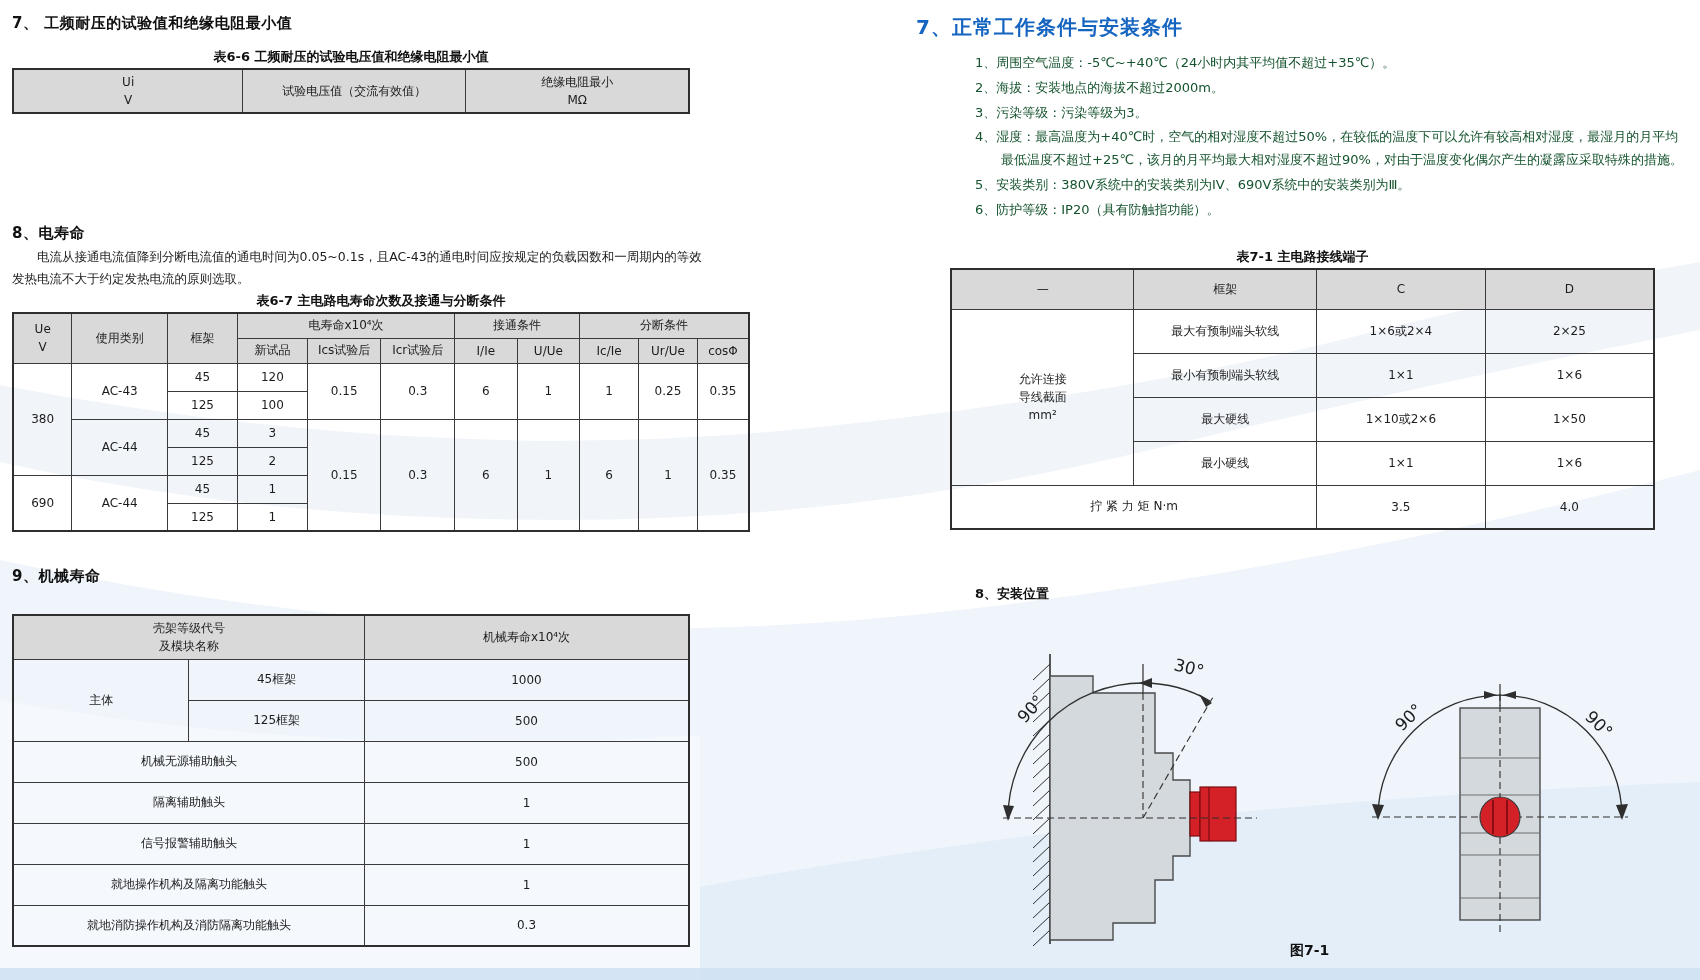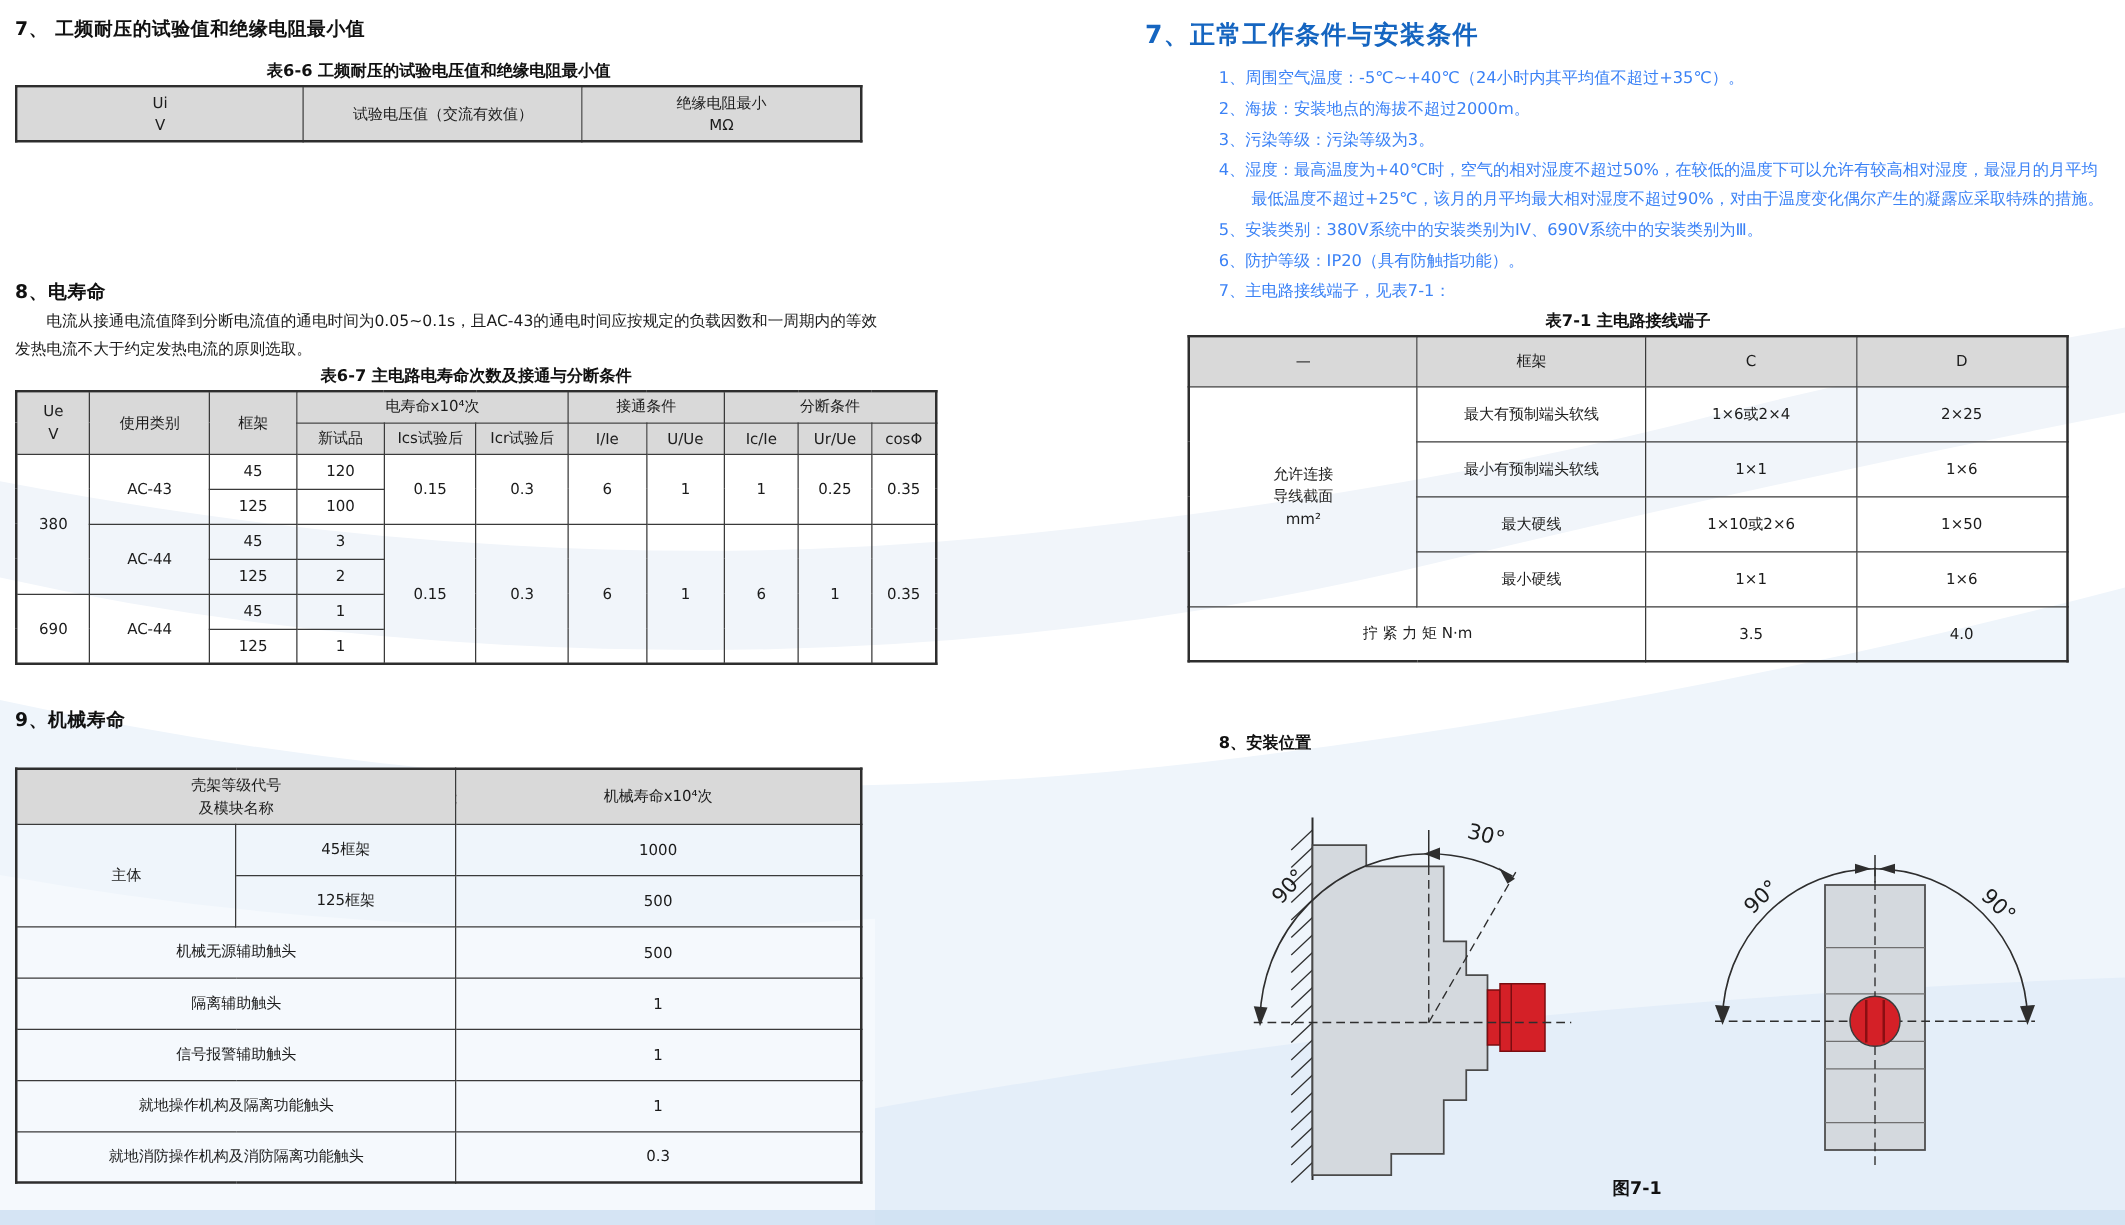--- a/index.html
+++ b/index.html
@@ -20,21 +20,21 @@
     font-size:12px; font-weight:normal; padding:2px 3px; color:#1c1c1c;
     overflow:hidden;
   }
   table.dt th { background:#d9d9d9; }
   table.dt td { background:transparent; }
   .two-line span { display:block; line-height:1.5; }
 
   .para { font-size:12.5px; line-height:1.75; text-indent:2em; color:#1c1c1c; }
 
   .blue-heading { font-size:20px; font-weight:bold; color:#1565c0; letter-spacing:1px; }
-  .cond-item { font-size:13px; line-height:1.75; padding-left:2em; text-indent:-2em; margin-bottom:2px; color:#3b82f6; }
+  .cond-item { font-size:13px; line-height:1.75; padding-left:2em; text-indent:-2em; margin-bottom:2px; color:#14532d; }
 
   .sub-heading { font-size:13px; font-weight:600; color:#111; }
   .fig-caption { font-size:14px; font-weight:600; color:#111; }
 
   
   .t66 th { height:44px; } .t66 td { height:33px; }
   .t67 th { height:25px; } .t67 td { height:28px; }
   .t68 th { height:44px; } .t68 td { height:41px; }
   .t71 th { height:40px; } .t71 td { height:44px; }
 </style>
@@ -220,21 +220,20 @@
 
 <div class="layer blue-heading" style="left:916px; top:14px;">7、正常工作条件与安装条件</div>
 
 <div class="layer" style="left:975px; top:52px; width:712px;">
   <div class="cond-item">1、周围空气温度：-5℃~+40℃（24小时内其平均值不超过+35℃）。</div>
   <div class="cond-item">2、海拔：安装地点的海拔不超过2000m。</div>
   <div class="cond-item">3、污染等级：污染等级为3。</div>
   <div class="cond-item">4、湿度：最高温度为+40℃时，空气的相对湿度不超过50%，在较低的温度下可以允许有较高相对湿度，最湿月的月平均最低温度不超过+25℃，该月的月平均最大相对湿度不超过90%，对由于温度变化偶尔产生的凝露应采取特殊的措施。</div>
   <div class="cond-item">5、安装类别：380V系统中的安装类别为IV、690V系统中的安装类别为Ⅲ。</div>
   <div class="cond-item">6、防护等级：IP20（具有防触指功能）。</div>
-  <div class="cond-item">7、主电路接线端子，见表7-1：</div>
 </div>
 
 <div class="layer tbl-caption" style="left:950px; top:248px; width:705px;">表7-1 主电路接线端子</div>
 
 <div class="layer" style="left:950px; top:268px; width:705px;">
   <table class="dt t71">
     <colgroup>
         <col style="width:26%">
         <col style="width:26%">
         <col style="width:24%">

